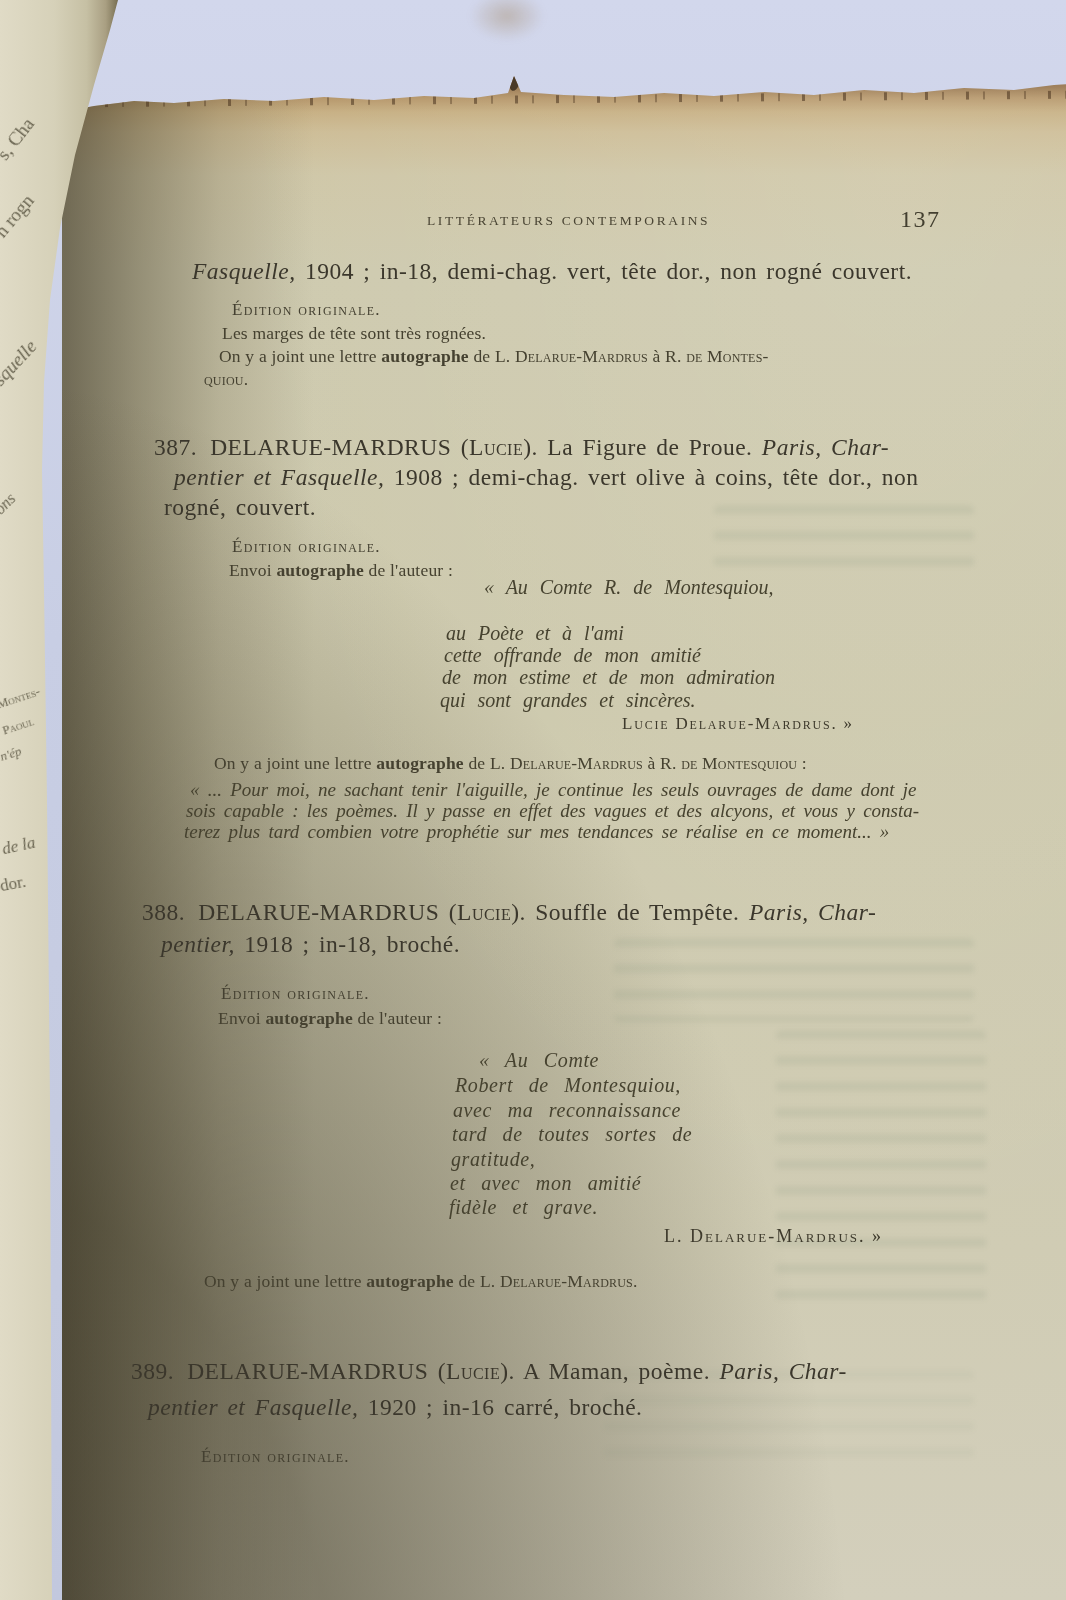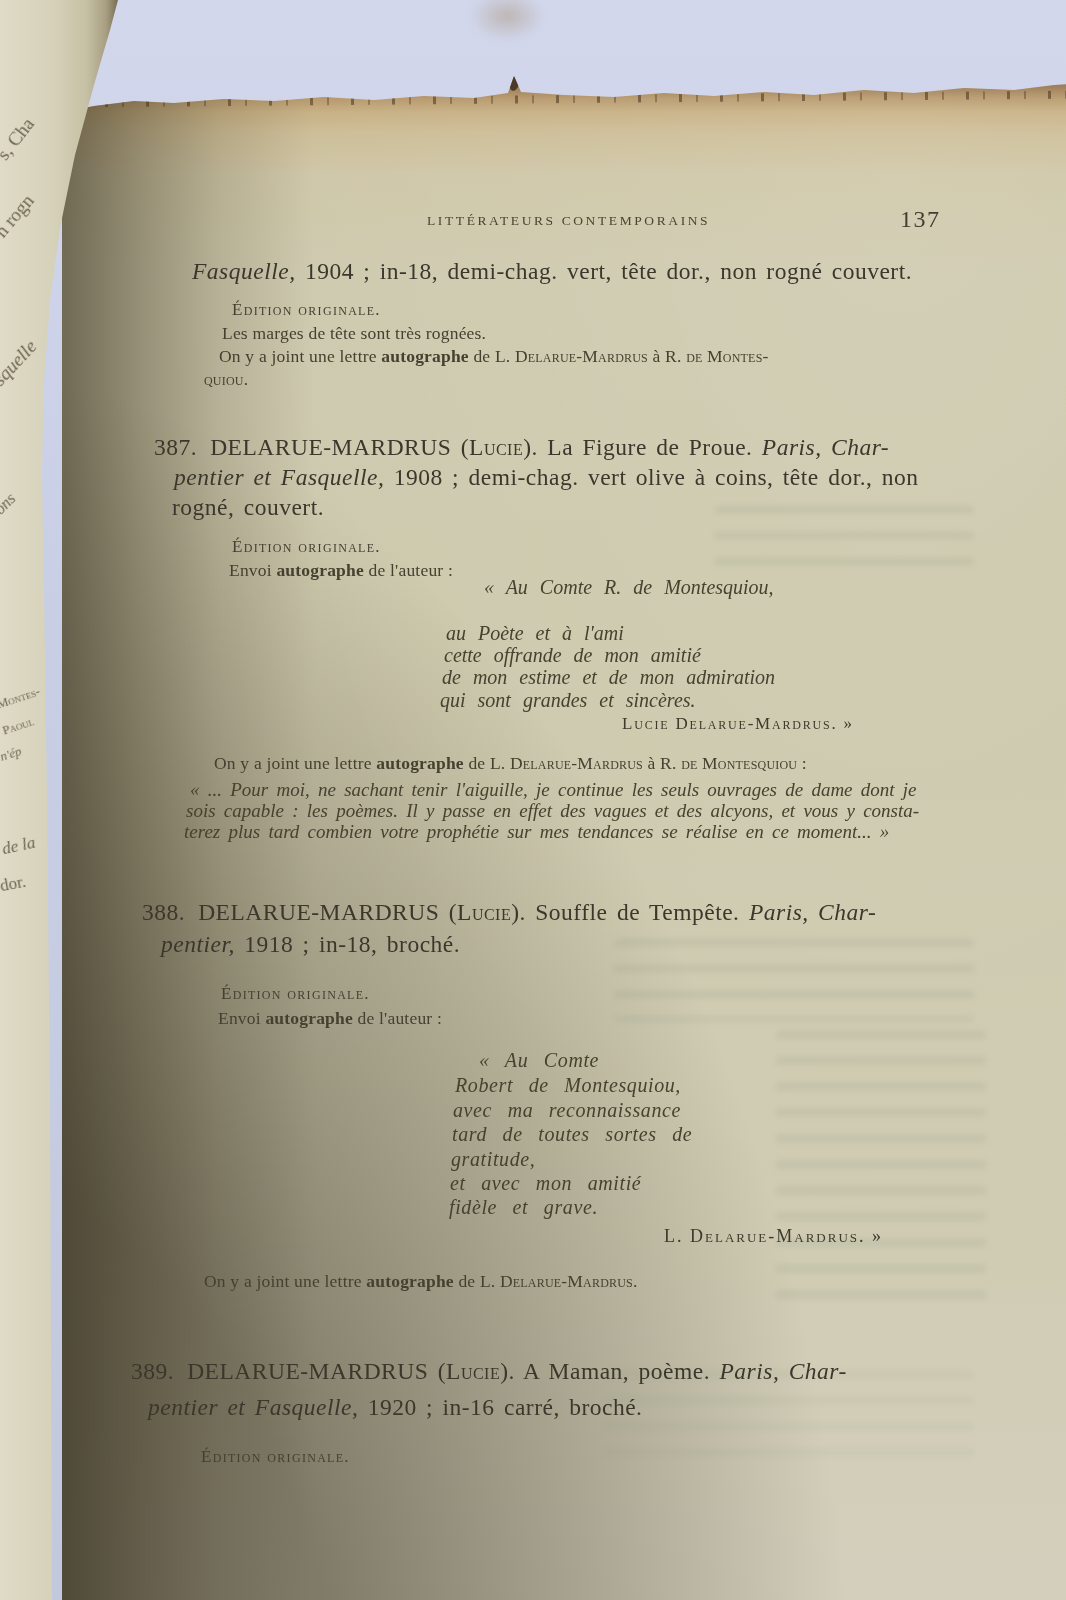--- a/index.html
+++ b/index.html
@@ -75,21 +75,21 @@
     <div class="line pagenum" style="top:206px;left:876px;"><span>137</span></div>
 
     <div class="line entry" style="top:258px;left:168px;text-align:center;"><span class="it">Fasquelle,</span><span> 1904 ; in-18, demi-chag. vert, tête dor., non rogné couvert.</span></div>
     <div class="line note-sc" style="top:300px;left:208px;"><span>Édition originale.</span></div>
     <div class="line note" style="top:323px;left:198px;"><span>Les marges de tête sont très rognées.</span></div>
     <div class="line note" style="top:346px;left:195px;"><span>On y a joint une lettre </span><span class="b">autographe</span><span> de L. </span><span class="sc">Delarue-Mardrus</span><span> à R. </span><span class="sc">de Montes-</span></div>
     <div class="line note sc" style="top:369px;left:180px;"><span>quiou.</span></div>
 
     <div class="line entry" style="top:434px;left:130px;"><span class="num">387.</span><span>DELARUE-MARDRUS (</span><span class="sc">Lucie</span><span>). </span><span>La Figure de Proue. </span><span class="it">Paris, Char-</span></div>
     <div class="line entry" style="top:464px;left:150px;"><span class="it">pentier et Fasquelle,</span><span> 1908 ; demi-chag. vert olive à coins, tête dor., non</span></div>
-    <div class="line entry" style="top:494px;left:148px;font-family:Liberation Serif, serif;"><span>rogné, couvert.</span></div>
+    <div class="line entry" style="top:494px;left:140px;font-family:Liberation Serif, serif;"><span>rogné, couvert.</span></div>
     <div class="line note-sc" style="top:537px;left:208px;"><span>Édition originale.</span></div>
     <div class="line note" style="top:560px;left:205px;"><span>Envoi </span><span class="b">autographe</span><span> de l'auteur :</span></div>
     <div class="line quote" style="top:576px;left:460px;text-align:center;"><span>« Au Comte R. de Montesquiou,</span></div>
     <div class="line quote" style="top:622px;left:422px;"><span>au Poète et à l'ami</span></div>
     <div class="line quote" style="top:644px;left:420px;"><span>cette offrande de mon amitié</span></div>
     <div class="line quote" style="top:666px;left:418px;"><span>de mon estime et de mon admiration</span></div>
     <div class="line quote" style="top:689px;left:416px;"><span>qui sont grandes et sincères.</span></div>
     <div class="line sig1" style="top:714px;left:598px;"><span>Lucie Delarue-Mardrus. »</span></div>
     <div class="line note" style="top:753px;left:190px;"><span>On y a joint une lettre </span><span class="b">autographe</span><span> de L. </span><span class="sc">Delarue-Mardrus</span><span> à R. </span><span class="sc">de Montesquiou</span><span> :</span></div>
     <div class="line letter" style="top:779px;left:166px;"><span>« ... Pour moi, ne sachant tenir l'aiguille, je continue les seuls ouvrages de dame dont je</span></div>

